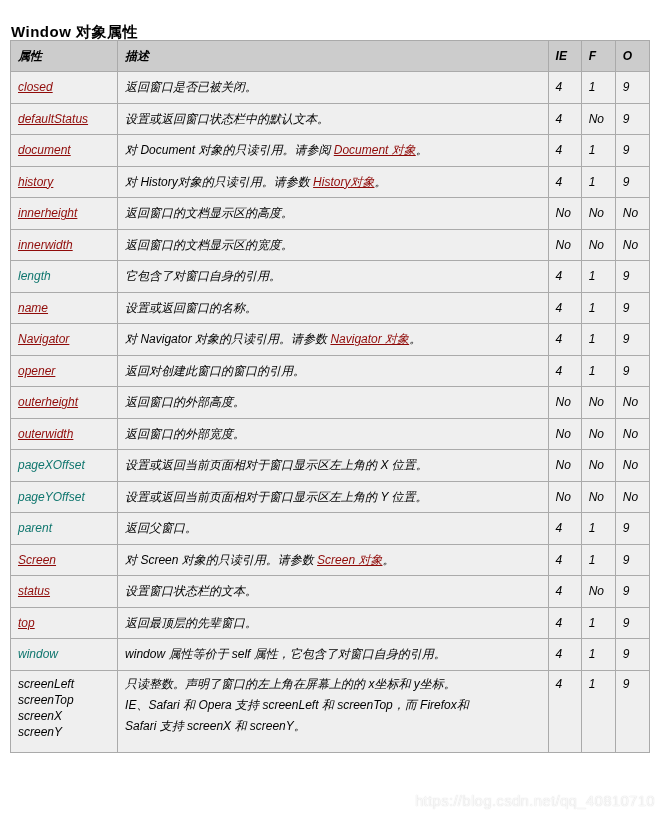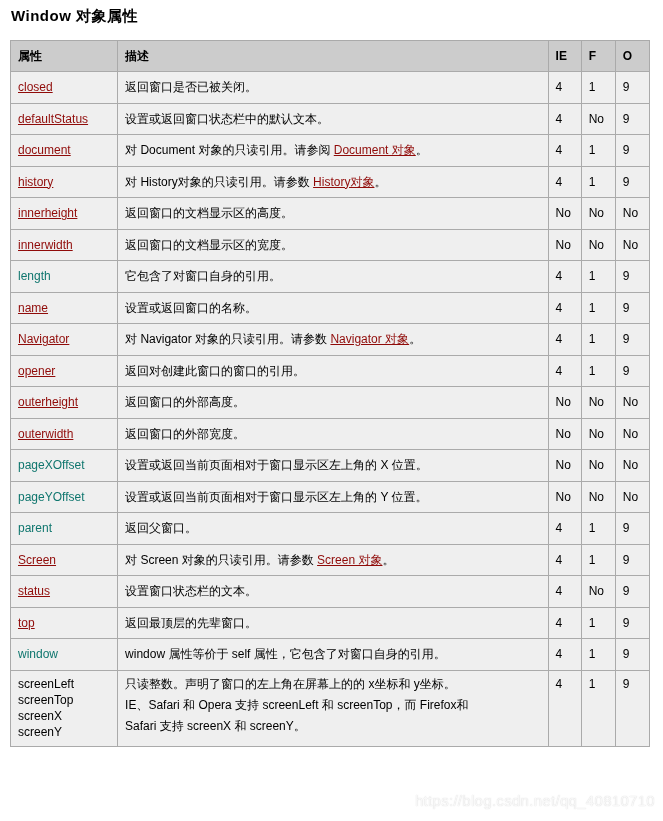--- a/index.html
+++ b/index.html
@@ -2,29 +2,30 @@
 <html><head>
   <meta charset="utf-8">
   <style>
     html, body { margin: 0; padding: 0; background: #ffffff; }
     body {
       width: 663px; height: 821px; position: relative; overflow: hidden;
       font-family: "Liberation Sans", "DejaVu Sans", sans-serif;
       font-size: 12px; color: #000;
     }
     .title {
-      position: absolute; left: 11px; top: 7px;
+      position: absolute; left: 11px; top: 23px;
       font-size: 15px; font-weight: bold; letter-spacing: 0.5px;
       color: #000;
     }
     table.props {
       position: absolute; left: 10px; top: 40px;
       width: 640px;
       border-collapse: collapse;
       table-layout: fixed;
+      font-style: italic;
     }
     table.props th, table.props td {
       border: 1px solid #aaaaaa;
       padding: 0 7px;
       text-align: left;
       vertical-align: middle;
       line-height: 16px;
     }
     table.props th {
       background: #cccccc;
@@ -32,21 +33,21 @@
       height: 30px;
       font-size: 12px;
     }
     table.props td {
       background: #efefef;
       height: 30.5px;
     }
     table.props tr.multi td {
       vertical-align: top;
       padding-top: 5px;
-      padding-bottom: 6px;
+      padding-bottom: 12px;
       height: auto;
       line-height: 16px;
     }
     table.props tr.multi td.desc { line-height: 21px; padding-top: 3px; margin-top: 28px; }
     a.link {
       color: #900b09;
       text-decoration: underline;
       cursor: pointer;
     }
     .col-name { width: 94px; }

